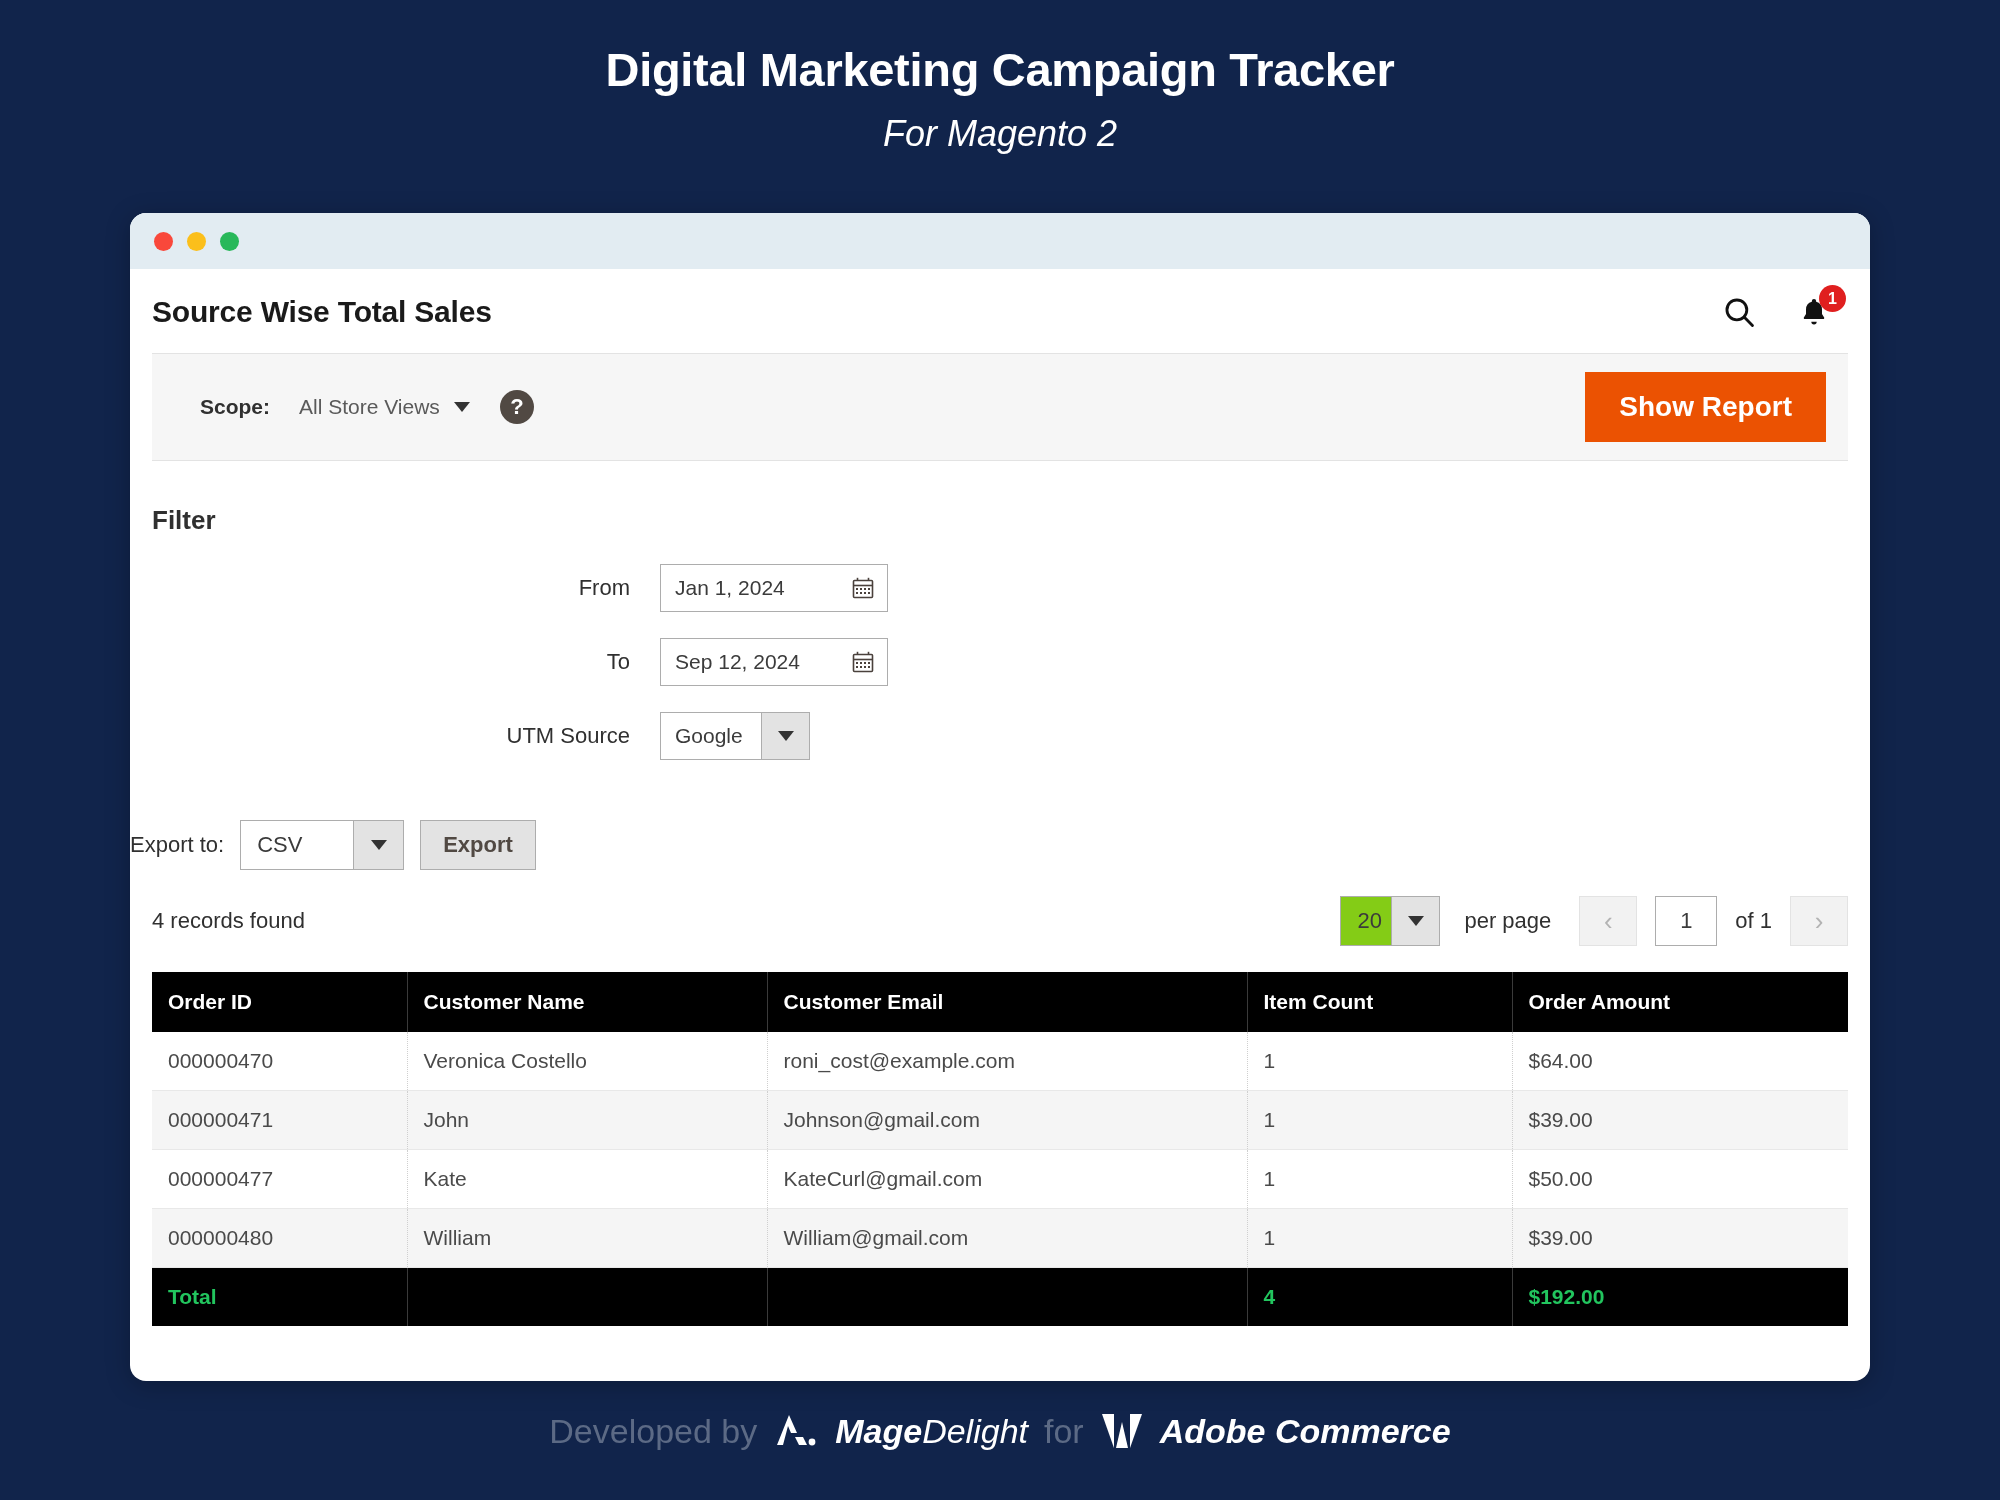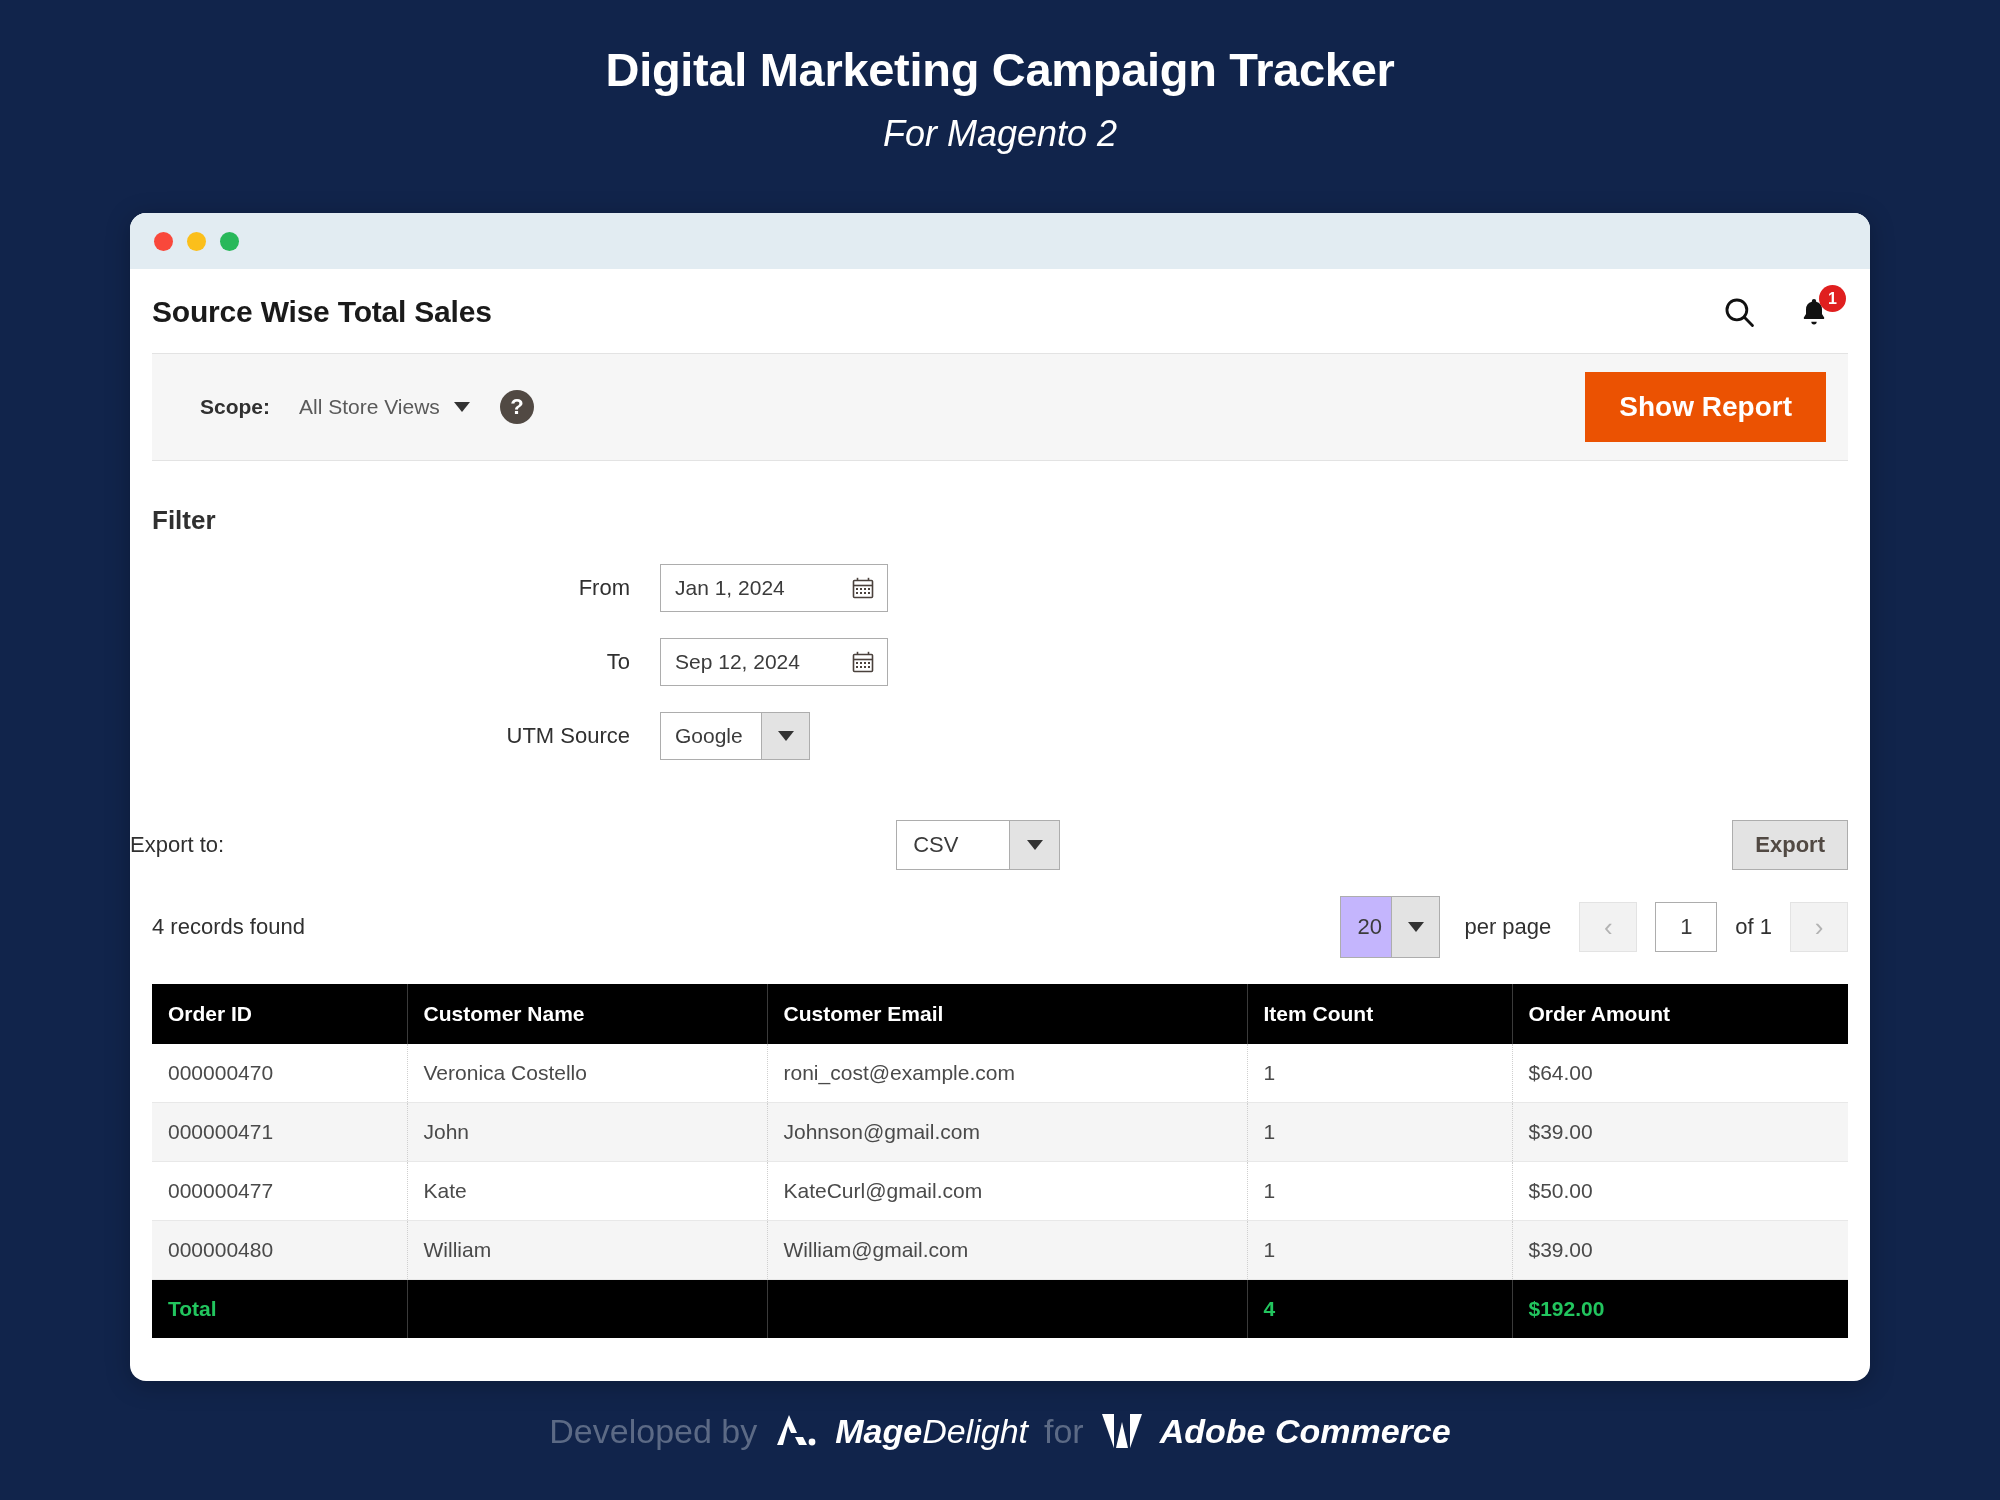--- a/index.html
+++ b/index.html
@@ -183,21 +183,21 @@
   }
   .sel-caret {
     width: 0; height: 0;
     border-left: 8px solid transparent;
     border-right: 8px solid transparent;
     border-top: 10px solid #333;
   }
 
   
   .export-row {
-    display: flex; align-items: center; justify-content: space-between;
+    display: flex; align-items: center; justify-content: flex-start;
     gap: 16px;
     padding: 34px 22px 0 0;
   }
   .export-label { font-size: 22px; color: #303030; }
   .export-select { display: flex; height: 50px; border: 1px solid #adadad; background: #fff; }
   .export-select .sel-value { width: 112px; padding-left: 16px; font-size: 22px; color: #3b3b3b; display: flex; align-items: center; }
   .export-select .sel-arrow { width: 50px; background: #e3e3e3; border-left: 1px solid #adadad; display: flex; align-items: center; justify-content: center; }
   .export-btn {
     height: 50px;
     background: #e3e3e3;
@@ -207,21 +207,21 @@
     font-family: "Liberation Sans", sans-serif;
   }
 
   
   .records-row {
     display: flex; align-items: center; justify-content: space-between;
     padding: 26px 22px 0 22px;
   }
   .records-found { font-size: 22px; color: #303030; }
   .pager { display: flex; align-items: center; gap: 18px; }
-  .perpage-select { display: flex; height: 62px; border: 1px solid #adadad; background: #c4b5fd; }
+  .perpage-select { display: flex; height: 50px; border: 1px solid #adadad; background: #84cc16; }
   .perpage-select .sel-value { width: 50px; padding-left: 16px; font-size: 22px; color: #3b3b3b; display: flex; align-items: center; }
   .perpage-select .sel-arrow { width: 48px; background: #e3e3e3; border-left: 1px solid #adadad; display: flex; align-items: center; justify-content: center; }
   .per-page-text { font-size: 22px; color: #303030; margin: 0 10px 0 6px; }
   .pager-btn {
     width: 58px; height: 50px;
     background: #f2f2f2; border: 1px solid #e3e3e3;
     display: flex; align-items: center; justify-content: center;
     cursor: pointer;
   }
   .chev { color: #b3b3b3; font-size: 26px; line-height: 1; }

